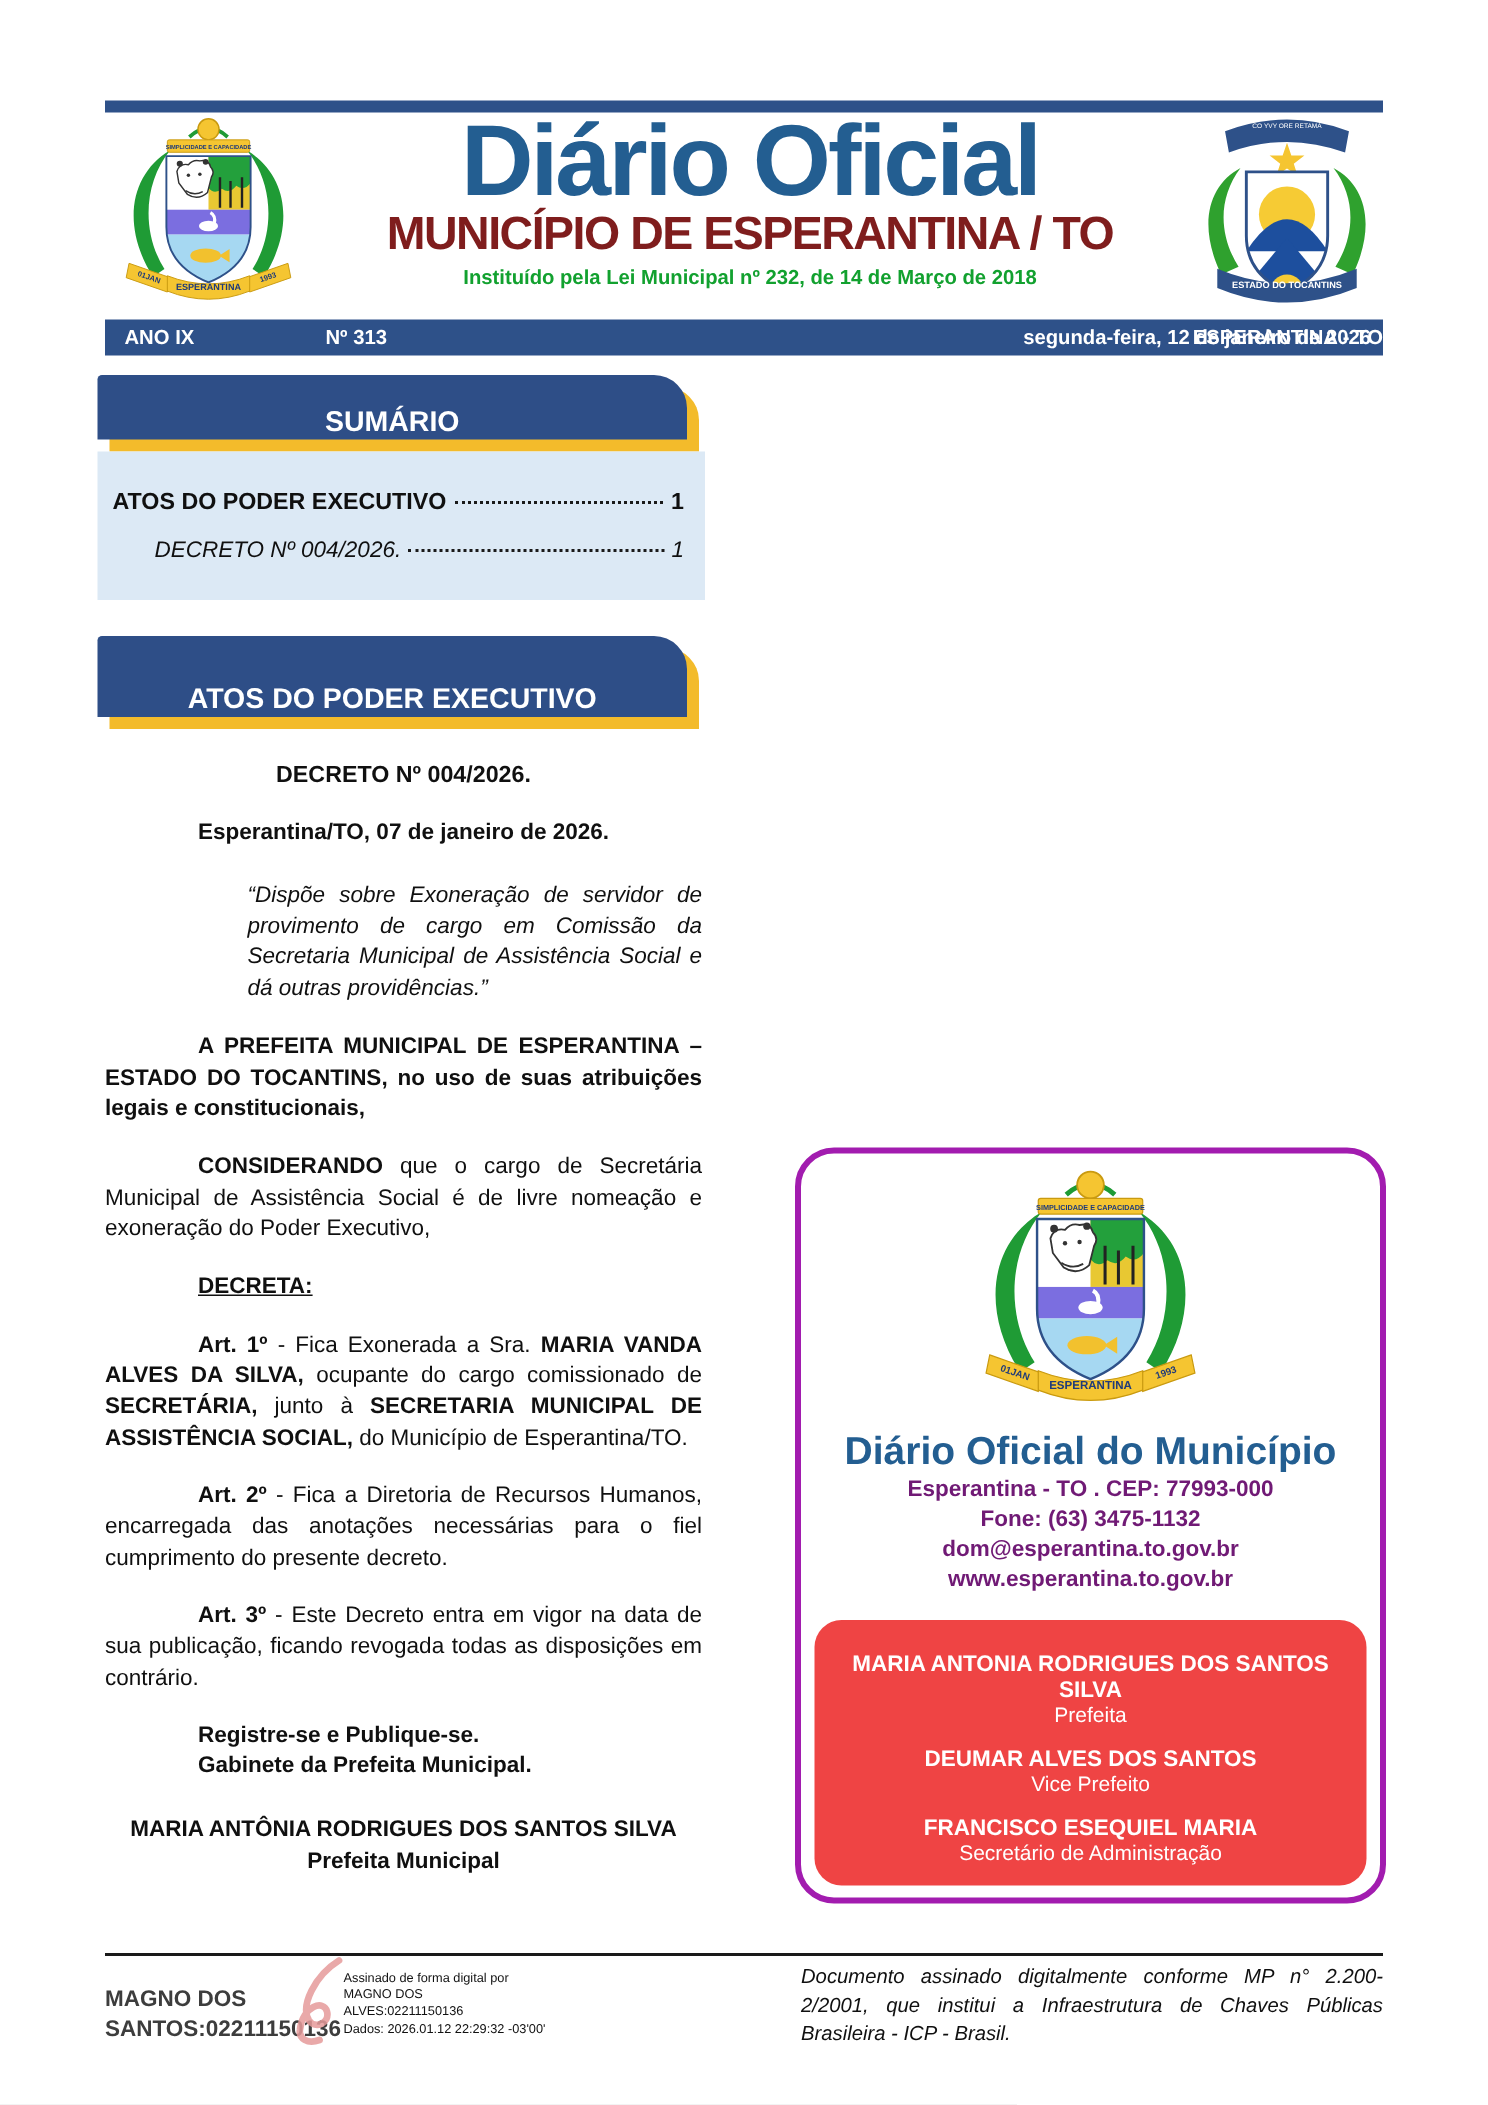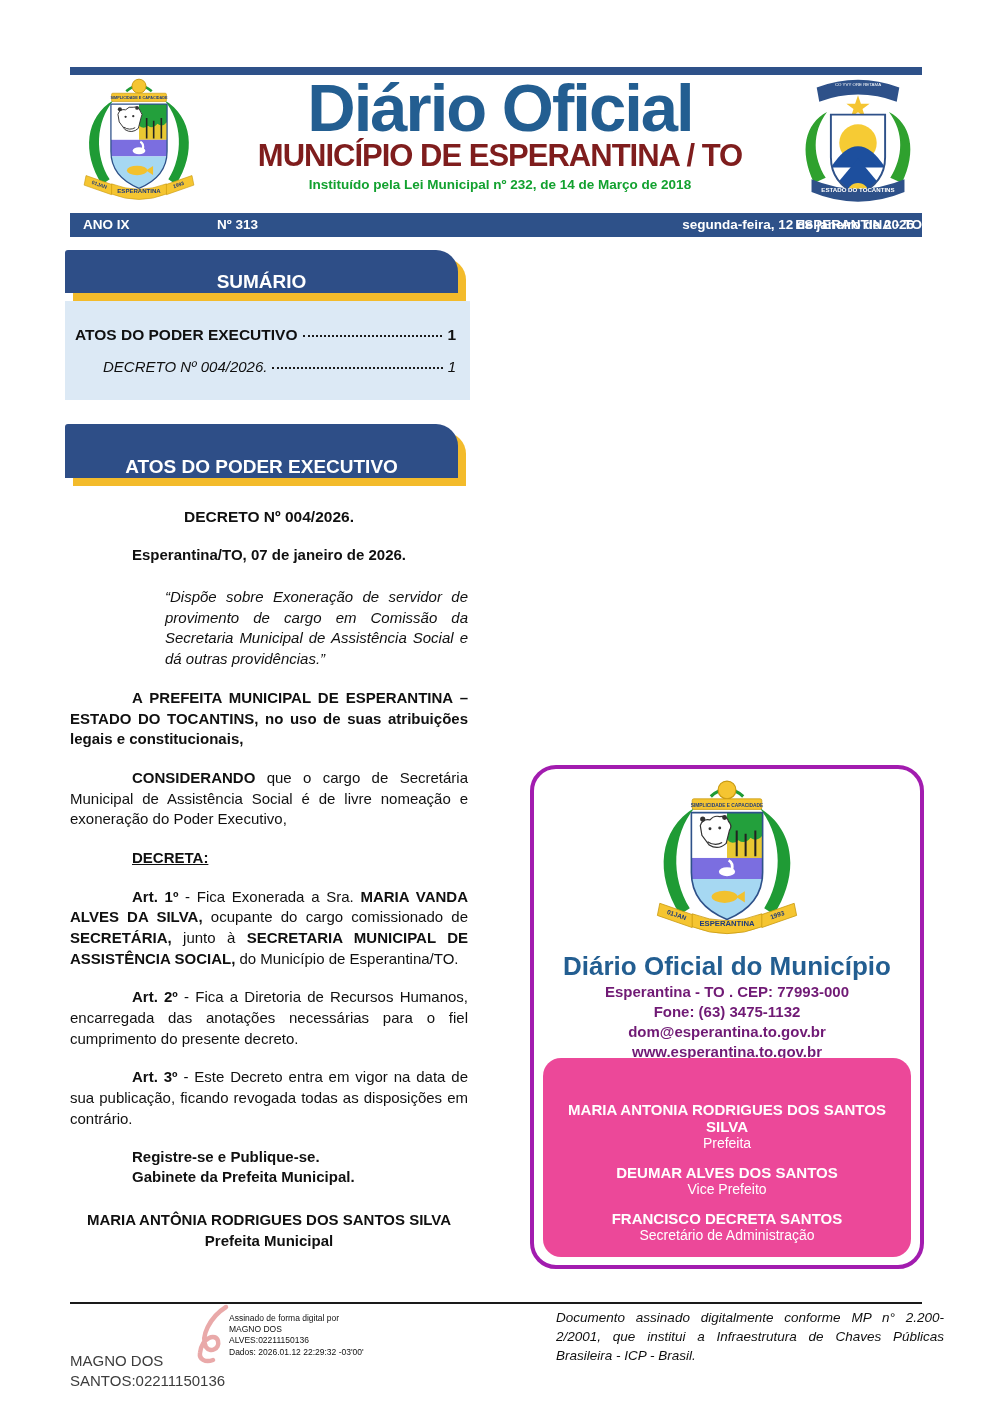--- a/index.html
+++ b/index.html
@@ -49,32 +49,32 @@
   .a-close{margin-left:62px;font-weight:700;}
   .a-close-first{margin-top:17px;}
   .a-sign{text-align:center;font-weight:700;margin-top:22px;}
 
   
   .pub-box{position:absolute;left:530px;top:765px;width:394px;height:504px;box-sizing:border-box;
            border:4px solid #a21caf;border-radius:26px;text-align:center;}
   .pub-crest{margin-top:8px;width:212px;height:170px;}
   .pub-title{font-size:26px;font-weight:700;color:#235E91;margin-top:0;white-space:nowrap;}
   .pub-line{font-size:15px;font-weight:700;color:#701a75;line-height:1.33;}
-  .officials{position:absolute;left:9px;right:9px;bottom:8px;background:#ec4899;border-radius:18px;
-             color:#fff;padding:43px 6px 14px;}
+  .officials{position:absolute;left:9px;right:9px;bottom:8px;background:#ef4444;border-radius:18px;
+             color:#fff;padding:21px 6px 14px;}
   .off-name{font-weight:700;font-size:15px;}
   .off-role{font-size:14px;margin-bottom:13px;}
 
   
   .footer-rule{position:absolute;left:70px;top:1302px;width:852px;border-top:2px solid #1a1a1a;}
-  .signer-name{position:absolute;left:70px;top:1351px;width:155px;font-size:15px;color:#3d3d3d;
-               line-height:1.3;cursor:pointer;}
+  .signer-name{position:absolute;left:70px;top:1323px;width:155px;font-size:15px;color:#3d3d3d;
+               line-height:1.3;cursor:pointer;font-weight:bold;}
   .sig-squiggle{position:absolute;left:194px;top:1303px;}
   .sig-details{position:absolute;left:229px;top:1313px;width:160px;font-size:8.5px;line-height:1.32;color:#111;}
-  .footer-legal{position:absolute;left:556px;top:1309px;width:388px;font-size:13.5px;font-style:italic;
+  .footer-legal{position:absolute;left:534px;top:1309px;width:388px;font-size:13.5px;font-style:italic;
                 text-align:justify;line-height:1.4;}
 </style>
 </head>
 <body>
 
 <svg width="0" height="0" style="position:absolute" aria-hidden="true">
   <defs>
     <symbol id="crest-mun" viewBox="0 0 200 210">
       <path d="M42,170 C10,120 16,64 60,38 C32,72 30,124 54,162 Z" fill="#1F9B35"></path>
       <path d="M158,170 C190,120 184,64 140,38 C168,72 170,124 146,162 Z" fill="#1F9B35"></path>
@@ -210,21 +210,21 @@
     <div class="pub-line">Esperantina - TO . CEP: 77993-000</div>
     <div class="pub-line">Fone: (63) 3475-1132</div>
     <div class="pub-line">dom@esperantina.to.gov.br</div>
     <div class="pub-line">www.esperantina.to.gov.br</div>
 
     <div class="officials">
       <div class="off-name">MARIA ANTONIA RODRIGUES DOS SANTOS SILVA</div>
       <div class="off-role">Prefeita</div>
       <div class="off-name">DEUMAR ALVES DOS SANTOS</div>
       <div class="off-role">Vice Prefeito</div>
-      <div class="off-name">FRANCISCO DECRETA SANTOS</div>
+      <div class="off-name">FRANCISCO ESEQUIEL MARIA</div>
       <div class="off-role" style="margin-bottom:0;">Secretário de Administração</div>
     </div>
   </div>
 
   <div class="footer-rule"></div>
 
   <div class="signer-name">MAGNO DOS SANTOS:02211150136</div>
 
   <svg class="sig-squiggle" width="42" height="62" viewBox="0 0 42 62">
     <path d="M32,4 C16,14 6,34 12,44 C16,50 26,46 24,38 C22,30 8,34 6,50 C5,56 11,60 19,57" stroke="#E59A9A" stroke-width="4.5" fill="none" stroke-linecap="round" opacity="0.85"></path>

